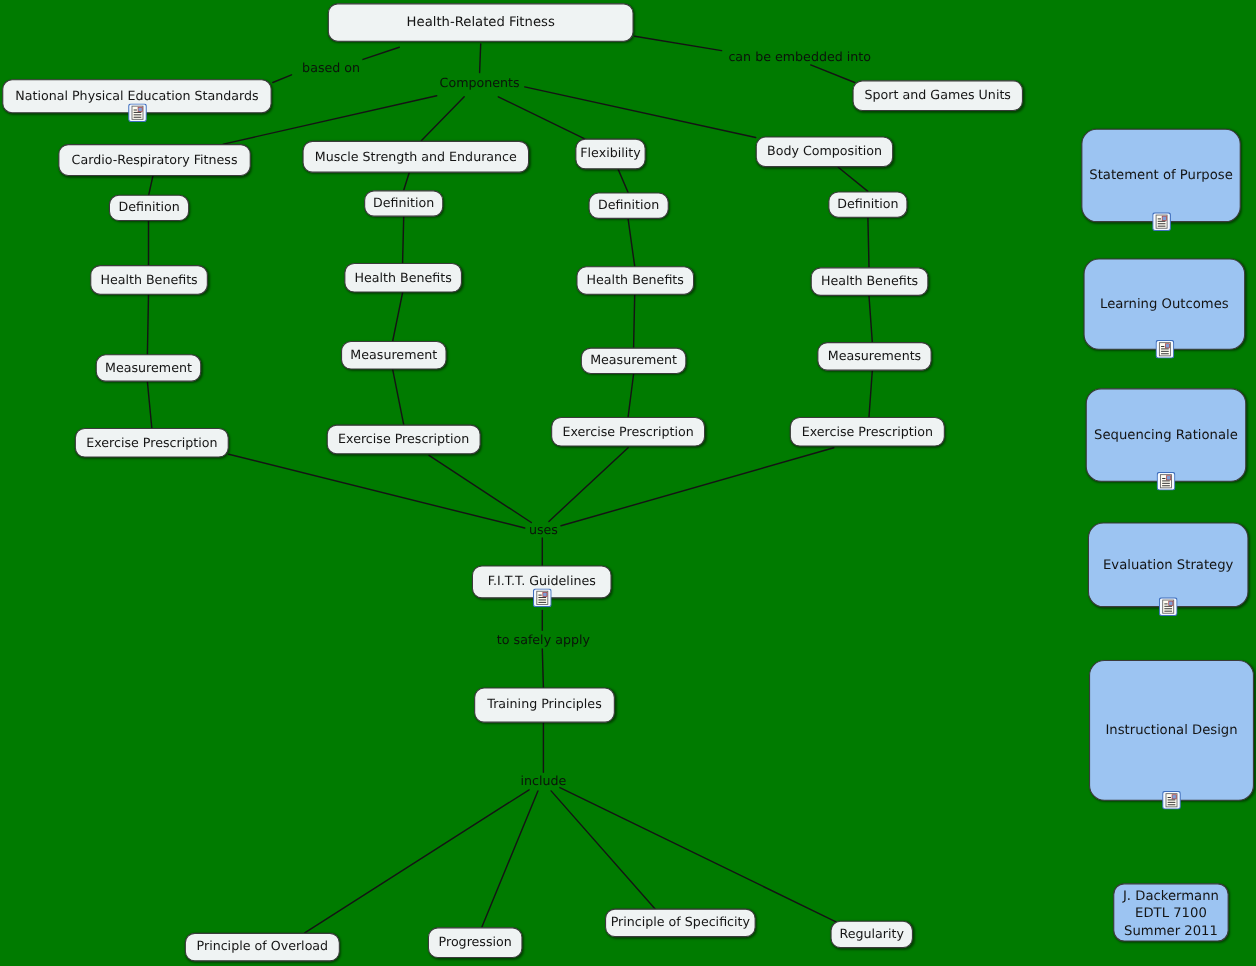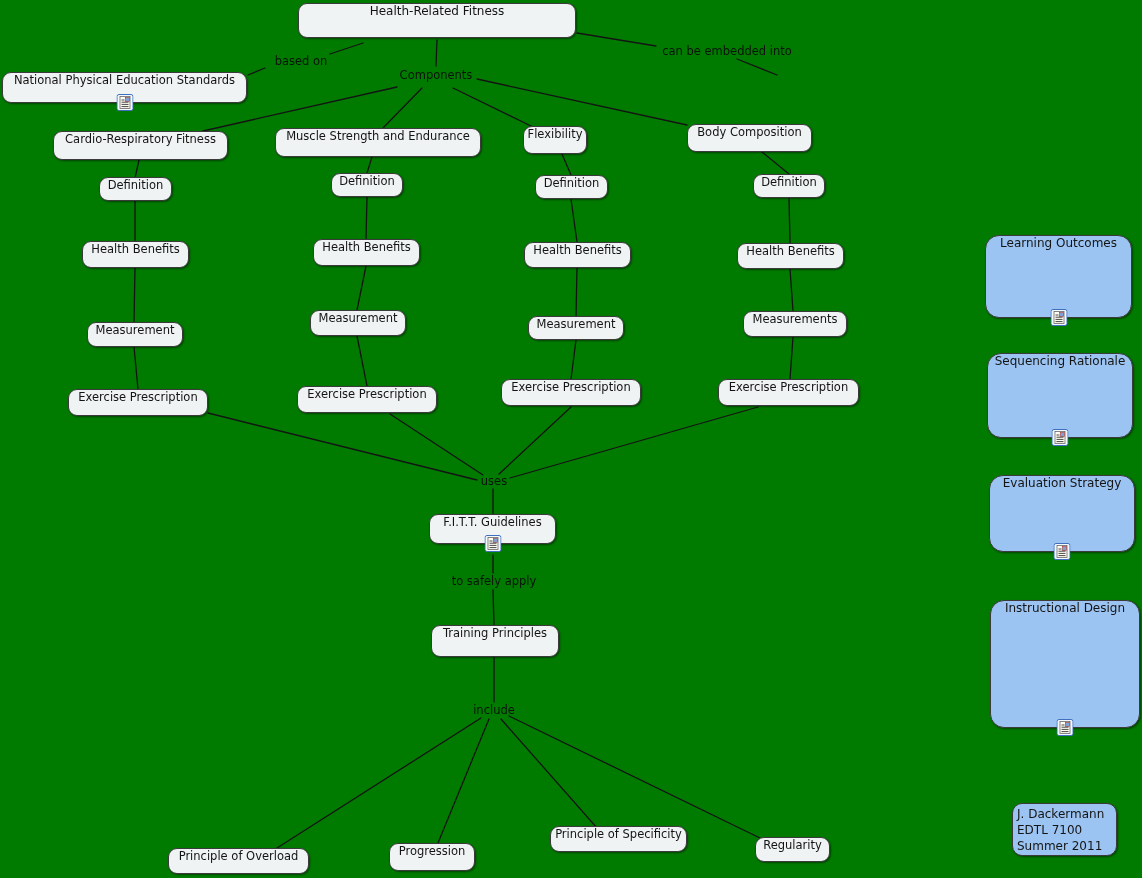--- a/index.html
+++ b/index.html
@@ -7,21 +7,21 @@
     --sidebar_fill:#9CC4F2; --line:#141414; --text:#141414;
   }
   html,body{margin:0;padding:0;}
   body{background:var(--bg);font-family:"DejaVu Sans","Liberation Sans",sans-serif;}
   #canvas{position:relative;width:1142px;height:878px;background:var(--bg);overflow:hidden;}
   #wires{position:absolute;left:0;top:0;width:1142px;height:878px;z-index:0;}
   #wires line{stroke:var(--line);stroke-width:1.3;stroke-linecap:round;}
   .node{
     position:absolute;z-index:2;box-sizing:border-box;
     background:var(--node_fill);border:1px solid var(--node_border);
-    border-radius:9px;display:flex;align-items:flex-start;justify-content:center;
+    border-radius:9px;display:flex;align-items:center;justify-content:center;
     text-align:center;font-size:11.5px;color:var(--text);
     box-shadow:1px 1px 2px rgba(0,0,0,.45);line-height:1.15;padding:1px 4px;
   }
   .blue{background:var(--sidebar_fill);border-radius:14px;font-size:12px;}
   .credit{border-radius:10px;font-size:12px;line-height:16px;flex-direction:column;}
   .phrase{
     position:absolute;z-index:2;font-size:11.5px;color:#0A140A;
     text-align:center;white-space:nowrap;
   }
   .nlabel{display:block;}
@@ -100,20 +100,23 @@
     <span class="res-icon"><svg viewBox="0 0 17 17" width="17" height="17" xmlns="http://www.w3.org/2000/svg">
           <rect x="0.5" y="0.5" width="16" height="16" rx="2" fill="#f4f9ff" stroke="#3f6fbe"></rect>
           <rect x="3.5" y="2.5" width="10" height="12" fill="#fffdf2" stroke="#666" stroke-width="0.8"></rect>
           <rect x="9" y="3.5" width="3.8" height="3.8" fill="#7f9fd6" stroke="#a33" stroke-width="0.6"></rect>
           <line x1="5" y1="6" x2="8" y2="6" stroke="#333" stroke-width="0.9"></line>
           <line x1="5" y1="8.2" x2="12" y2="8.2" stroke="#333" stroke-width="0.9"></line>
           <line x1="5" y1="10.4" x2="12" y2="10.4" stroke="#333" stroke-width="0.9"></line>
           <line x1="5" y1="12.6" x2="12" y2="12.6" stroke="#333" stroke-width="0.9"></line>
         </svg></span>
   </div>
+  <div class="node" style="left:775px;top:73px;width:155px;height:28px">
+    <span class="nlabel">Sport and Games Units</span>
+  </div>
 
   <div class="node" style="left:53px;top:131px;width:175px;height:29px">
     <span class="nlabel">Cardio-Respiratory Fitness</span>
   </div>
   <div class="node" style="left:275px;top:128px;width:206px;height:29px">
     <span class="nlabel">Muscle Strength and Endurance</span>
   </div>
   <div class="node" style="left:523px;top:126px;width:64px;height:28px">
     <span class="nlabel">Flexibility</span>
   </div>
@@ -195,20 +198,32 @@
   <div class="node" style="left:389px;top:843px;width:86px;height:28px">
     <span class="nlabel">Progression</span>
   </div>
   <div class="node" style="left:550px;top:826px;width:137px;height:26px">
     <span class="nlabel">Principle of Specificity</span>
   </div>
   <div class="node" style="left:755px;top:837px;width:75px;height:25px">
     <span class="nlabel">Regularity</span>
   </div>
 
+  <div class="node blue" style="left:983px;top:117px;width:145px;height:85px">
+    <span class="nlabel">Statement of Purpose</span>
+    <span class="res-icon"><svg viewBox="0 0 17 17" width="17" height="17" xmlns="http://www.w3.org/2000/svg">
+          <rect x="0.5" y="0.5" width="16" height="16" rx="2" fill="#f4f9ff" stroke="#3f6fbe"></rect>
+          <rect x="3.5" y="2.5" width="10" height="12" fill="#fffdf2" stroke="#666" stroke-width="0.8"></rect>
+          <rect x="9" y="3.5" width="3.8" height="3.8" fill="#7f9fd6" stroke="#a33" stroke-width="0.6"></rect>
+          <line x1="5" y1="6" x2="8" y2="6" stroke="#333" stroke-width="0.9"></line>
+          <line x1="5" y1="8.2" x2="12" y2="8.2" stroke="#333" stroke-width="0.9"></line>
+          <line x1="5" y1="10.4" x2="12" y2="10.4" stroke="#333" stroke-width="0.9"></line>
+          <line x1="5" y1="12.6" x2="12" y2="12.6" stroke="#333" stroke-width="0.9"></line>
+        </svg></span>
+  </div>
   <div class="node blue" style="left:985px;top:235px;width:147px;height:83px">
     <span class="nlabel">Learning Outcomes</span>
     <span class="res-icon"><svg viewBox="0 0 17 17" width="17" height="17" xmlns="http://www.w3.org/2000/svg">
           <rect x="0.5" y="0.5" width="16" height="16" rx="2" fill="#f4f9ff" stroke="#3f6fbe"></rect>
           <rect x="3.5" y="2.5" width="10" height="12" fill="#fffdf2" stroke="#666" stroke-width="0.8"></rect>
           <rect x="9" y="3.5" width="3.8" height="3.8" fill="#7f9fd6" stroke="#a33" stroke-width="0.6"></rect>
           <line x1="5" y1="6" x2="8" y2="6" stroke="#333" stroke-width="0.9"></line>
           <line x1="5" y1="8.2" x2="12" y2="8.2" stroke="#333" stroke-width="0.9"></line>
           <line x1="5" y1="10.4" x2="12" y2="10.4" stroke="#333" stroke-width="0.9"></line>
           <line x1="5" y1="12.6" x2="12" y2="12.6" stroke="#333" stroke-width="0.9"></line>

